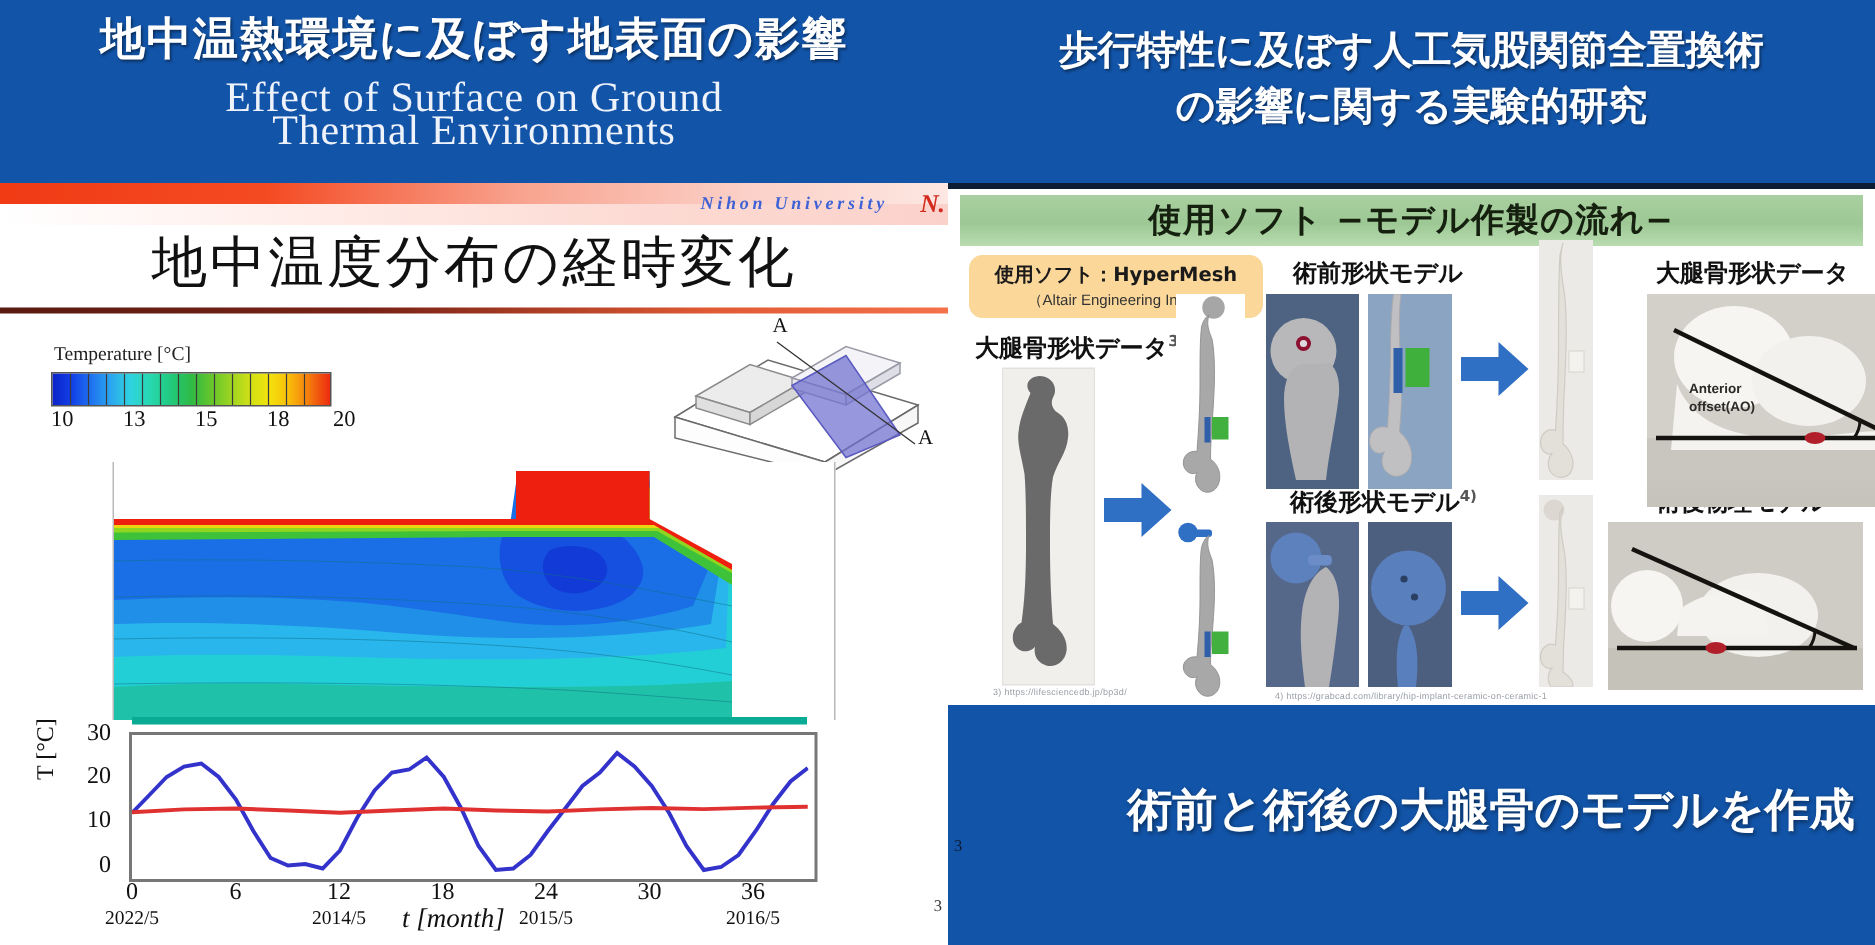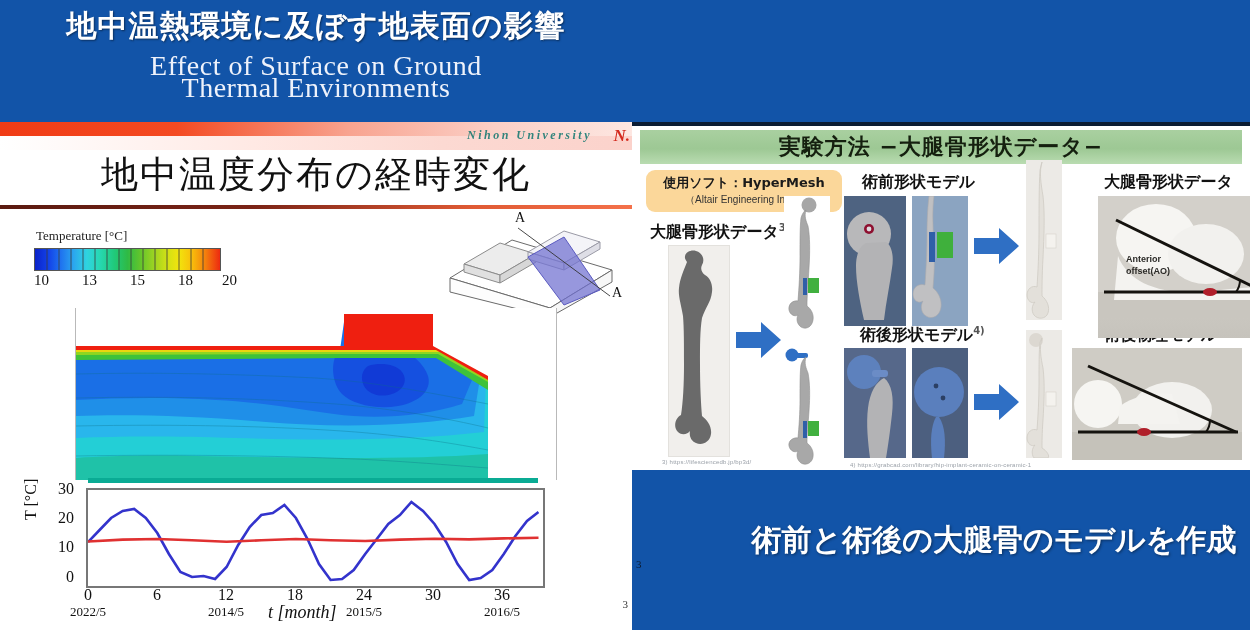--- a/index.html
+++ b/index.html
@@ -15,21 +15,21 @@
     text-shadow:1px 1px 2px rgba(0,0,0,.45);}
   .l-title-en1,.l-title-en2{position:absolute;left:0;width:632px;text-align:center;color:#eef2fb;
     font-family:"Liberation Serif","DejaVu Serif",serif;font-size:28px;letter-spacing:.5px;}
   .l-title-en1{top:50px;}
   .l-title-en2{top:72px;}
 
   .l-redbar{position:absolute;left:0;top:122px;width:632px;height:14px;
     background:linear-gradient(90deg,#f03b15 0%,#f44a22 28%,#f8a38f 55%,#fbcfc6 78%,#fde7e2 100%);}
   .l-redbar-fade{position:absolute;left:0;top:136px;width:632px;height:14px;
     background:linear-gradient(90deg,#ffffff 0%,#ffe9e4 40%,#fcd9d2 70%,#fbd2cb 100%);}
-  .l-univ{position:absolute;right:40px;top:128px;color:#0f766e;font-size:12px;font-weight:700;
+  .l-univ{position:absolute;right:40px;top:128px;color:#1d4ed8;font-size:12px;font-weight:700;
     font-style:italic;font-family:"Liberation Serif",serif;letter-spacing:2.5px;opacity:.85;}
   .l-logo{position:absolute;right:2px;top:126px;color:#d42b1f;font-size:17px;font-weight:700;
     font-style:italic;font-family:"Liberation Serif",serif;}
 
   .l-heading{position:absolute;left:0;top:150px;width:632px;text-align:center;
     font-family:Liberation Sans, sans-serif;font-size:37px;color:#111;letter-spacing:2px;}
   .l-hrule{position:absolute;left:0;top:205px;width:632px;height:4px;
     background:linear-gradient(90deg,#5a1a10 0%,#7a2316 40%,#e05a34 75%,#f4714a 100%);}
 
   .l-cb-title{position:absolute;left:36px;top:228px;font-family:"Liberation Serif",serif;
@@ -251,25 +251,31 @@
     <div class="l-xsub" style="left:53px">2022/5</div>
     <div class="l-xsub" style="left:191px">2014/5</div>
     <div class="l-xsub" style="left:329px">2015/5</div>
     <div class="l-xsub" style="left:467px">2016/5</div>
 
     <div class="l-xaxis-label">t [month]</div>
     <div class="l-pagenum">3</div>
   </div>
 
   <div class="slide-right">
+    <div class="r-title-band">
+      <div class="r-title">
+        <div>歩行特性に及ぼす人工気股関節全置換術</div>
+        <div>の影響に関する実験的研究</div>
+      </div>
+    </div>
     <div class="r-divider"></div>
     <div class="r-white"></div>
 
     <div class="r-green">
-      <div class="r-green-t">実験方法  −大腿骨形状データ−</div>
+      <div class="r-green-t">使用ソフト  −モデル作製の流れ−</div>
     </div>
 
     <div class="soft-box">
       <div class="soft-l1">使用ソフト：HyperMesh</div>
       <div class="soft-l2">（Altair Engineering Inc.）</div>
     </div>
 
     <div class="lbl" style="left:18px;top:222px">
       <span>大腿骨形状データ</span><span class="sup">3)</span>
     </div>

